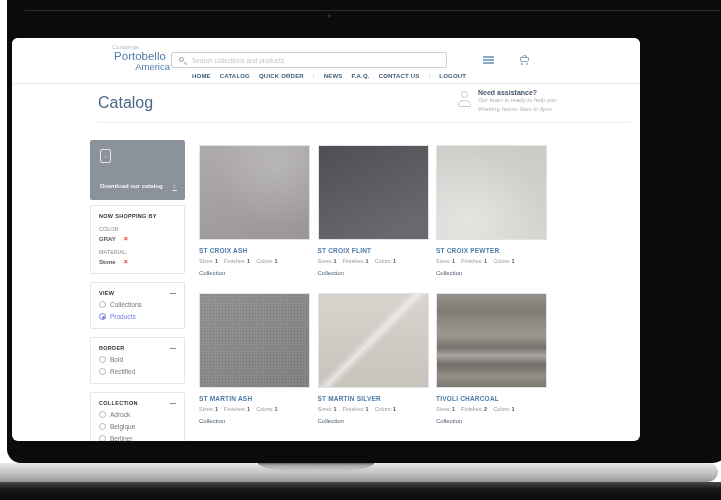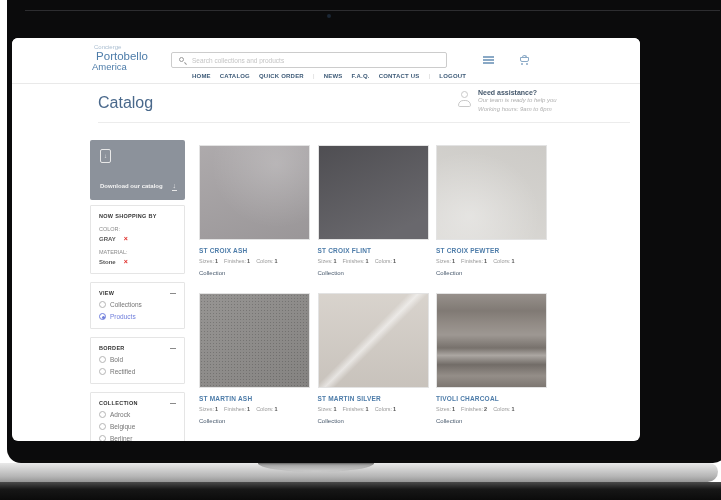--- a/index.html
+++ b/index.html
@@ -21,24 +21,24 @@
   .base-shadow { position:absolute; left:-12px; top:482px; width:733px; height:18px;
           background:linear-gradient(180deg,#4a4a4a 0%,#171717 40%,#0b0b0b 100%); }
 
   
   .screen { position:absolute; left:12px; top:38px; width:628px; height:403px;
             background:#ffffff; border-radius:6px; overflow:hidden; }
 
   
   .site-header { position:absolute; top:0; left:0; right:0; height:46px; background:#fff;
                  border-bottom:1px solid #e9e9e9; }
-  .logo { position:absolute; left:80px; top:6px; width:60px; line-height:1.05; color:#4d7ca9; }
+  .logo { position:absolute; left:98px; top:6px; width:60px; line-height:1.05; color:#4d7ca9; }
   .logo .l1 { font-size:6px; color:#a9bdd0; text-align:left; padding-left:2px; }
   .logo .l2 { font-size:11.5px; text-align:center; }
-  .logo .l3 { font-size:9.5px; text-align:left; }
+  .logo .l3 { font-size:9.5px; text-align:right; }
   .search-box { position:absolute; left:159px; top:14px; width:276px; height:16px;
                 border:1px solid #cccccc; border-radius:2px; background:#fff; }
   .search-box input { position:absolute; left:20px; top:0; width:250px; height:14px; border:0; outline:0;
                 font-size:6.5px; color:#777; }
   .search-box input::placeholder { color:#c4c4c4; }
   .mag { position:absolute; left:7px; top:4px; width:5px; height:5px; border:1px solid #9a9a9a;
          border-radius:50%; }
   .mag::after { content:""; position:absolute; left:4px; top:5px; width:3px; height:1px;
          background:#9a9a9a; transform:rotate(45deg); }
   .hamburger { position:absolute; left:471px; top:18px; width:11px; height:7px; cursor:pointer; }

